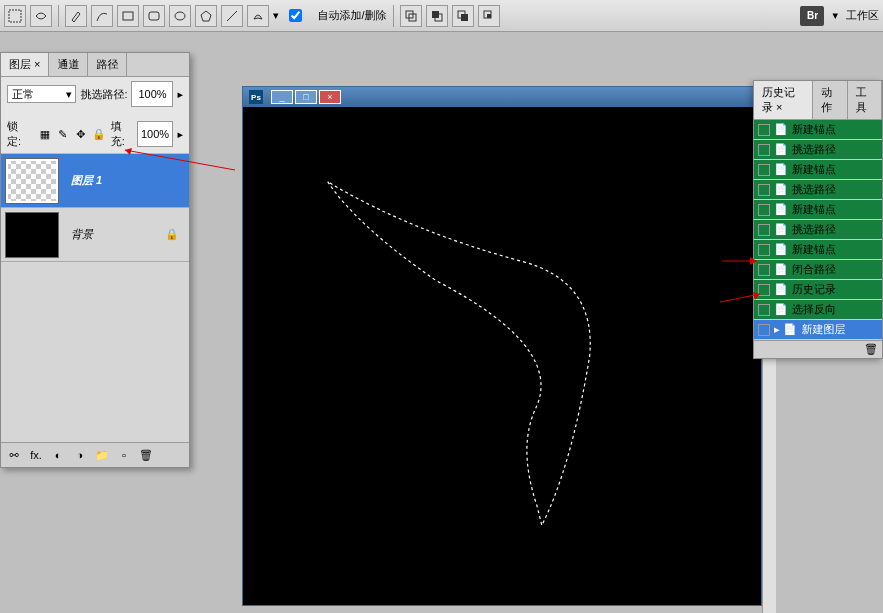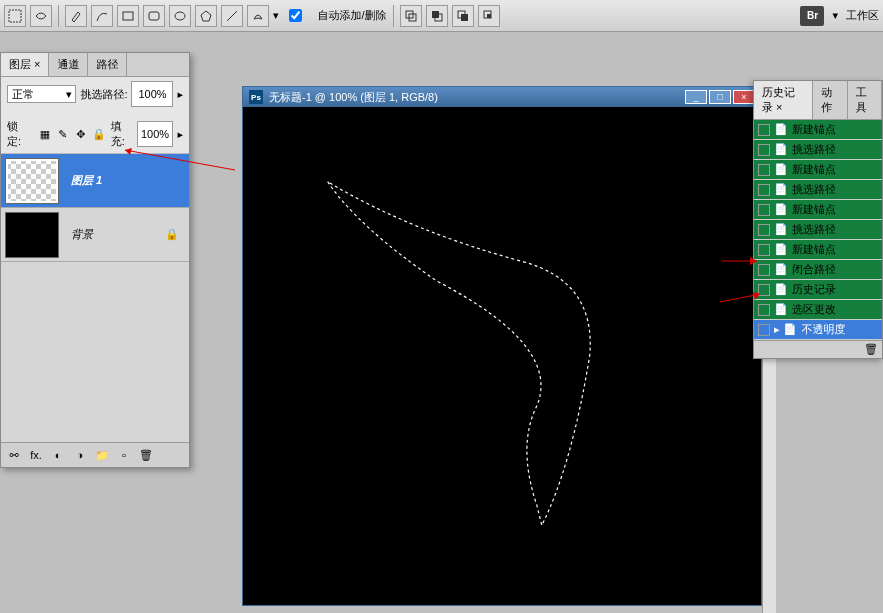--- a/index.html
+++ b/index.html
@@ -203,21 +203,20 @@
     <span>▫</span>
     <span>🗑</span>
   </div>
 </div>
 
 <div class="ruler-bg"></div>
 
 <div class="doc-window">
   <div class="doc-titlebar">
     <div class="doc-ps-icon">Ps</div>
-    <div class="doc-title">无标题-1 @ 100% (图层 1, RGB/8)</div>
     <div class="win-btn">_</div>
     <div class="win-btn">□</div>
     <div class="win-btn close">×</div>
   </div>
   <div class="doc-canvas">
     <svg viewBox="0 0 520 500">
       <path d="M 85 75 Q 115 120 195 175 Q 320 240 295 300 Q 275 340 295 400 L 300 420 Q 330 360 348 250 Q 355 175 280 155 Q 170 125 90 78 Z" fill="none" stroke="#fff" stroke-width="1.2" stroke-dasharray="3,3"></path>
     </svg>
   </div>
 </div>
@@ -270,27 +269,27 @@
         <span class="hist-label">闭合路径</span>
       </div>
     <div class="history-item">
         <div class="hist-check"></div>
         <span class="hist-icon">📄</span>
         <span class="hist-label">历史记录</span>
       </div>
     <div class="history-item">
         <div class="hist-check"></div>
         <span class="hist-icon">📄</span>
-        <span class="hist-label">选区更改</span>
+        <span class="hist-label">选择反向</span>
       </div>
     <div class="history-item selected">
         <div class="hist-check"></div>
         <span>▸</span>
         <span class="hist-icon">📄</span>
-        <span class="hist-label">不透明度</span>
+        <span class="hist-label">新建图层</span>
       </div>
   </div>
   <div class="hist-footer">
     <span>🗑</span>
   </div>
 </div>
 
 <div class="arrow" style="top:145px;left:120px">
   <svg width="120" height="30">
       <line x1="115" y1="25" x2="5" y2="5" stroke="#d00" stroke-width="1"></line>

